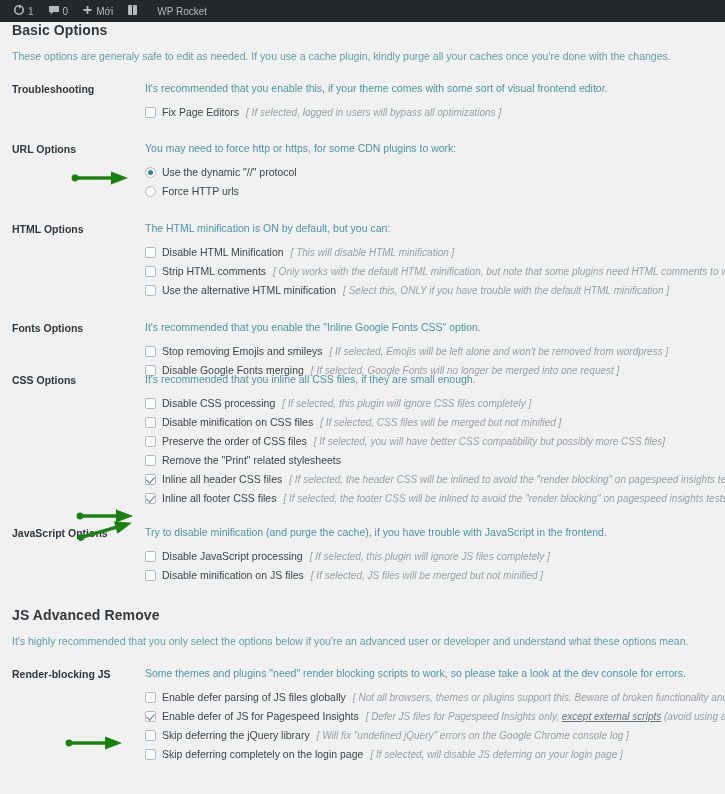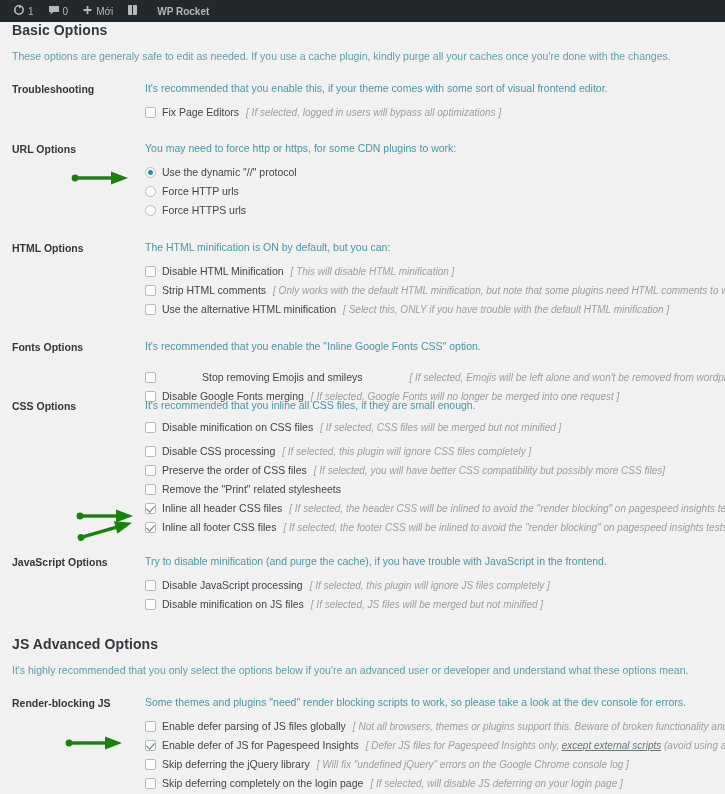--- a/index.html
+++ b/index.html
@@ -30,21 +30,21 @@
   }
   .ab-item {
     display: flex;
     align-items: center;
     gap: 3px;
     padding: 0 7px;
     height: 22px;
     color: #b4b9be;
     white-space: nowrap;
   }
-  .ab-item.sitename { padding-left: 12px; font-size: 10px; font-weight: bold; }
+  .ab-item.sitename { padding-left: 12px; font-size: 10px; }
   .ab-ico { display: inline-block; }
   .ab-count { font-size: 10px; color: #b4b9be; }
 
   
   .wrap {
     padding: 0 12px;
     box-sizing: border-box;
     position: relative;
   }
 
@@ -244,24 +244,20 @@
     <div class="row-body">
       <div class="row-head">You may need to force http or https, for some CDN plugins to work:</div>
       <div class="opt" style="margin-top:5px;">
         <span class="rb checked"></span>
         <span class="opt-label">Use the dynamic "//" protocol</span>
       </div>
       <div class="opt">
         <span class="rb"></span>
         <span class="opt-label">Force HTTP urls</span>
       </div>
-      <div class="opt">
-        <span class="rb"></span>
-        <span class="opt-label">Force HTTPS urls</span>
-      </div>
     </div>
   </div>
 
   <div class="row" style="margin-top:25px;">
     <div class="row-label">HTML Options</div>
     <div class="row-body">
       <div class="row-head">The HTML minification is ON by default, but you can:</div>
       <div class="opt" style="margin-top:5px;">
         <span class="cb"></span>
         <span class="opt-label">Disable HTML Minification</span>
@@ -277,46 +273,46 @@
         <span class="opt-label">Use the alternative HTML minification</span>
         <span class="opt-hint">[ Select this, ONLY if you have trouble with the default HTML minification ]</span>
       </div>
     </div>
   </div>
 
   <div class="row" style="margin-top:25px;">
     <div class="row-label">Fonts Options</div>
     <div class="row-body">
       <div class="row-head">It's recommended that you enable the "Inline Google Fonts CSS" option.</div>
-      <div class="opt" style="margin-top:12px;gap:40px;">
+      <div class="opt" style="margin-top:5px;">
         <span class="cb"></span>
         <span class="opt-label">Stop removing Emojis and smileys</span>
         <span class="opt-hint">[ If selected, Emojis will be left alone and won't be removed from wordpress ]</span>
       </div>
       <div class="opt">
         <span class="cb"></span>
         <span class="opt-label">Disable Google Fonts merging</span>
         <span class="opt-hint">[ If selected, Google Fonts will no longer be merged into one request ]</span>
       </div>
     </div>
   </div>
 
   <div class="row seam" style="margin-top:-3px;">
     <div class="row-label">CSS Options</div>
     <div class="row-body">
       <div class="row-head">It's recommended that you inline all CSS files, if they are small enough.</div>
+      <div class="opt" style="margin-top:5px;">
+        <span class="cb"></span>
+        <span class="opt-label">Disable CSS processing</span>
+        <span class="opt-hint">[ If selected, this plugin will ignore CSS files completely ]</span>
+      </div>
       <div class="opt">
         <span class="cb"></span>
         <span class="opt-label">Disable minification on CSS files</span>
         <span class="opt-hint">[ If selected, CSS files will be merged but not minified ]</span>
-      </div>
-      <div class="opt" style="margin-top:5px;">
-        <span class="cb"></span>
-        <span class="opt-label">Disable CSS processing</span>
-        <span class="opt-hint">[ If selected, this plugin will ignore CSS files completely ]</span>
       </div>
       <div class="opt">
         <span class="cb"></span>
         <span class="opt-label">Preserve the order of CSS files</span>
         <span class="opt-hint">[ If selected, you will have better CSS compatibility but possibly more CSS files]</span>
       </div>
       <div class="opt">
         <span class="cb"></span>
         <span class="opt-label">Remove the "Print" related stylesheets</span>
       </div>
@@ -343,21 +339,21 @@
         <span class="opt-hint">[ If selected, this plugin will ignore JS files completely ]</span>
       </div>
       <div class="opt">
         <span class="cb"></span>
         <span class="opt-label">Disable minification on JS files</span>
         <span class="opt-hint">[ If selected, JS files will be merged but not minified ]</span>
       </div>
     </div>
   </div>
 
-  <h1 class="section-title" style="padding-top:26px;">JS Advanced Options</h1>
+  <h1 class="section-title" style="padding-top:26px;">JS Advanced Remove</h1>
   <div class="section-desc">It's highly recommended that you only select the options below if you're an advanced user or developer and understand what these options mean.</div>
 
   <div class="row" style="margin-top:20px;">
     <div class="row-label">Render-blocking JS</div>
     <div class="row-body">
       <div class="row-head">Some themes and plugins "need" render blocking scripts to work, so please take a look at the dev console for errors.</div>
       <div class="opt" style="margin-top:5px;">
         <span class="cb"></span>
         <span class="opt-label">Enable defer parsing of JS files globally</span>
         <span class="opt-hint">[ Not all browsers, themes or plugins support this. Beware of broken functionality and design ]</span>

